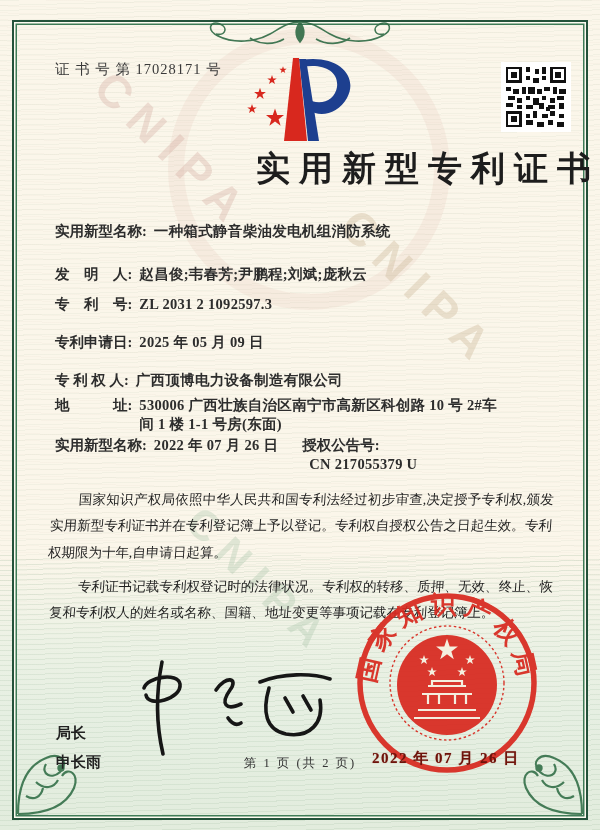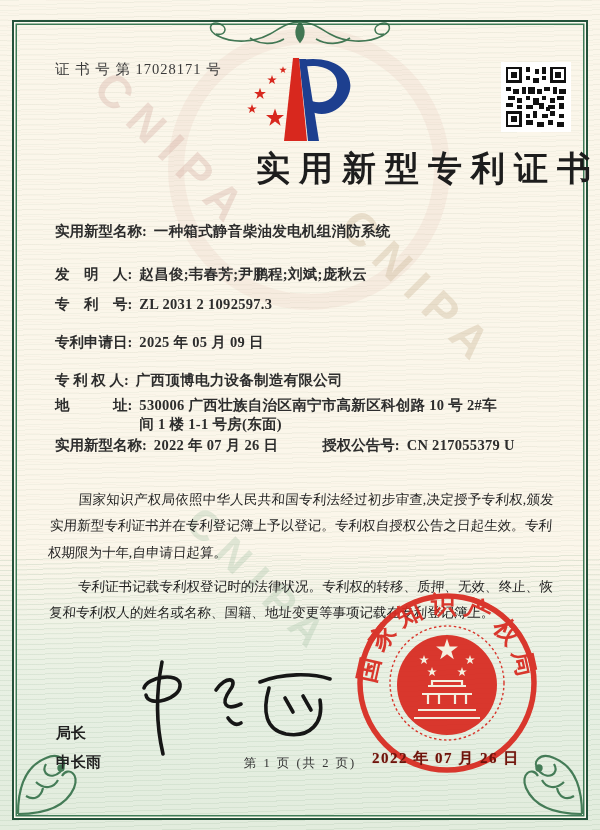--- a/index.html
+++ b/index.html
@@ -43,21 +43,21 @@
   .flab{flex:none;white-space:nowrap;}
   .fval{margin-left:7px;letter-spacing:0.3px;}
   .r1{margin-top:0;}
   .r2{margin-top:24px;}
   .r3{margin-top:11px;}
   .r4{margin-top:19px;}
   .r5{margin-top:19px;}
   .r6{margin-top:6px;}
   .r6 .fval{width:372px;}
   .r7{margin-top:2px;}
-  .pair2{margin-left:44px;display:flex;}
+  .pair2{margin-left:24px;display:flex;flex-direction:column;}
 
   .body-text{position:absolute;left:50px;right:48px;top:487px;font-size:13.5px;line-height:1.95;
      color:#1f1f1f;text-align:justify;}
   .body-text p{margin:0 0 8px 0;text-indent:2em;transform:skewX(-4deg);}
 
   .signer{position:absolute;left:56px;top:719px;font:bold 15px/1.9 "Liberation Sans",sans-serif;color:#222;}
   .signature{position:absolute;left:132px;top:652px;}
 
   .seal{position:absolute;left:352px;top:588px;z-index:6;opacity:0.92;}
   .seal-date{position:absolute;left:372px;top:749px;z-index:7;font-size:15px;font-weight:bold;

